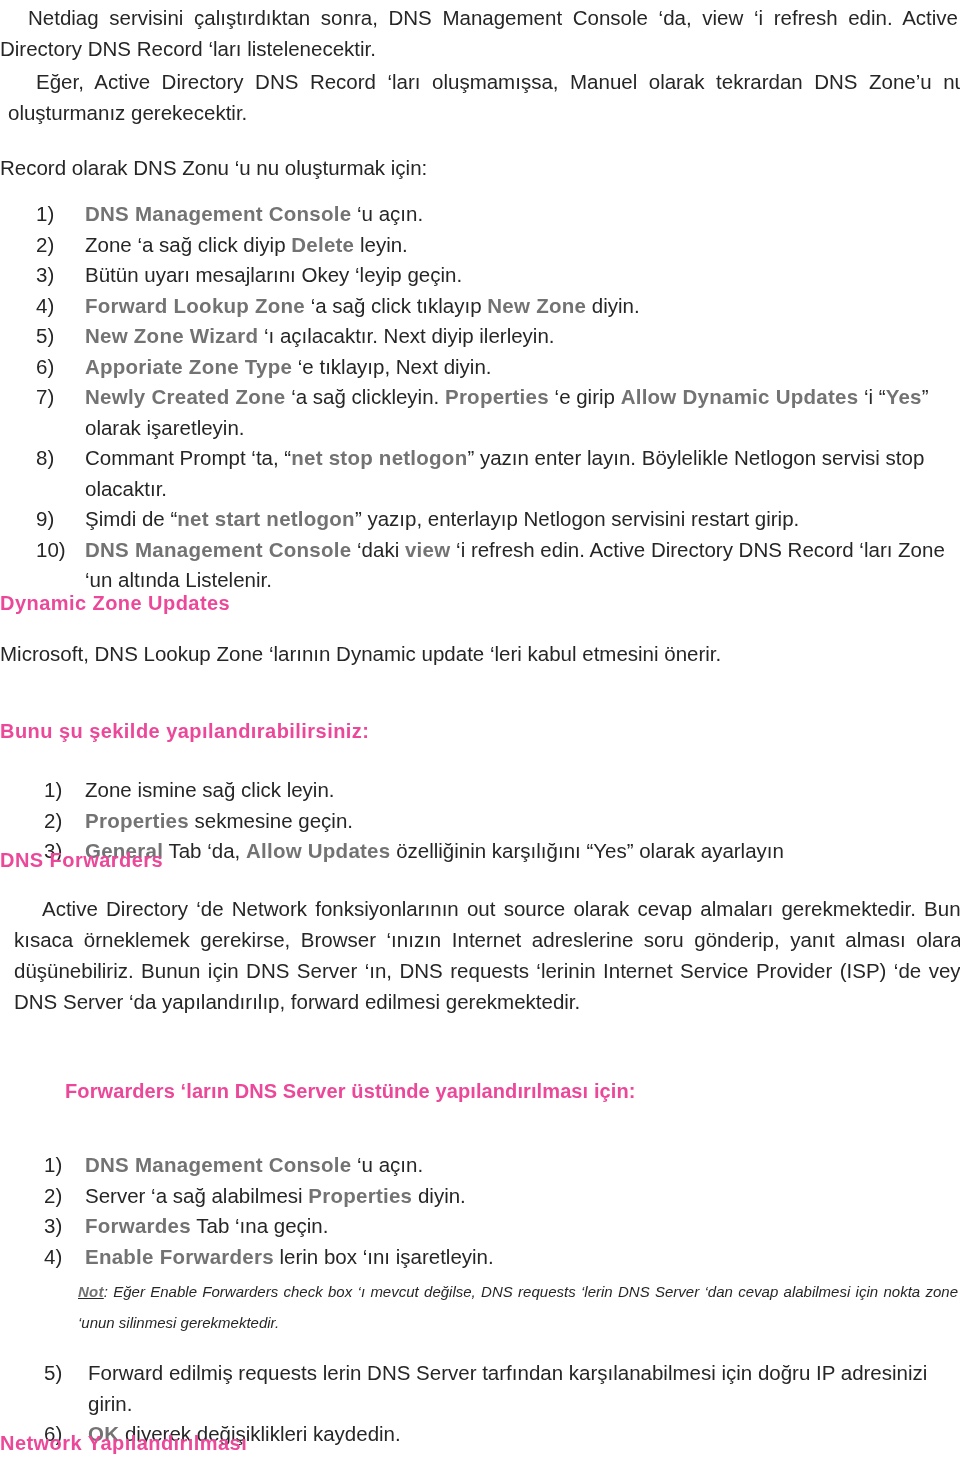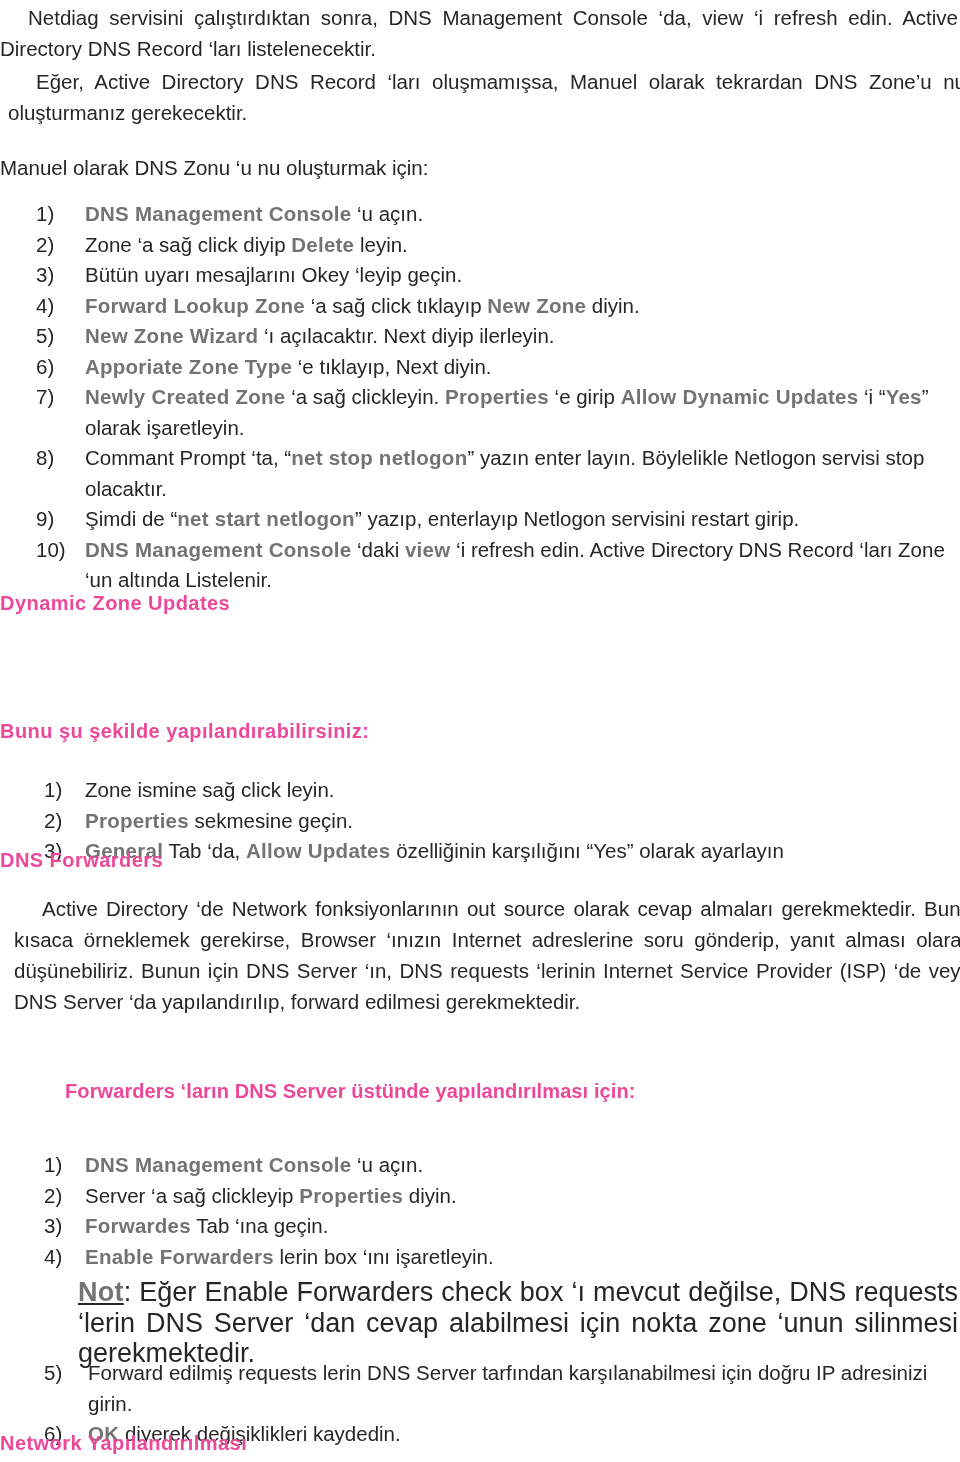--- a/index.html
+++ b/index.html
@@ -110,45 +110,46 @@
   #blk-list2    { left: 0px;   top: 775px;  width: 958px; }
   #blk-fwd-head { left: 0px;   top: 845px;  width: 500px; }
   #blk-fwd-para { left: 0px;   top: 893px;  width: 958px; margin-left: 14px; }
   #blk-fwd-sub  { left: 65px;  top: 1076px; width: 880px; }
   #blk-list3    { left: 0px;   top: 1150px; width: 958px; }
   #blk-not      { left: 78px;  top: 1277px; width: 880px; }
   #blk-list4    { left: 0px;   top: 1358px; width: 958px; }
   #blk-net-head { left: 0px;   top: 1428px; width: 600px; }
 
   .note {
-    font-size: 27px;
+    font-size: 15px;
     line-height: 30.5px;
     text-align: justify;
     text-justify: inter-word;
     margin: 0;
+    font-style: italic;
   }
 
   .numlist.last > li { padding-left: 88px; }
   .numlist.last > li > .num { left: 44px; }
 </style>
 </head>
 <body>
 
 <div class="page">
 
   <div class="blk" id="blk-intro1">
     <p class="para indent-first">Netdiag servisini çalıştırdıktan sonra, DNS Management Console ‘da, view ‘i refresh edin. Active Directory DNS Record ‘ları listelenecektir.</p>
   </div>
 
   <div class="blk" id="blk-intro2">
     <p class="para indent-first">Eğer, Active Directory DNS Record ‘ları oluşmamışsa, Manuel olarak tekrardan DNS Zone’u nu oluşturmanız gerekecektir.</p>
   </div>
 
   <div class="blk" id="blk-manuel">
-    <p class="para left">Manuel olarak DNS Zonu ‘u nu oluşturmak için:</p>
+    <p class="para left">Record olarak DNS Zonu ‘u nu oluşturmak için:</p>
   </div>
 
   <div class="blk" id="blk-list1">
     <ol class="numlist wide">
         <li><span class="num">1)</span><span><b>DNS Management Console</b><span> ‘u açın.</span></span></li>
         <li><span class="num">2)</span><span><span>Zone ‘a sağ click diyip </span><b>Delete</b><span> leyin.</span></span></li>
         <li><span class="num">3)</span><span><span>Bütün uyarı mesajlarını Okey ‘leyip geçin.</span></span></li>
         <li><span class="num">4)</span><span><b>Forward Lookup Zone</b><span> ‘a sağ click tıklayıp </span><b>New Zone</b><span> diyin.</span></span></li>
         <li><span class="num">5)</span><span><b>New Zone Wizard</b><span> ‘ı açılacaktır. Next diyip ilerleyin.</span></span></li>
         <li><span class="num">6)</span><span><b>Apporiate Zone Type</b><span> ‘e tıklayıp, Next diyin.</span></span></li>
@@ -156,20 +157,23 @@
         <li><span class="num">8)</span><span><span>Commant Prompt ‘ta, “</span><b>net stop netlogon</b><span>” yazın enter layın. Böylelikle Netlogon servisi stop olacaktır.</span></span></li>
         <li><span class="num">9)</span><span><span>Şimdi de “</span><b>net start netlogon</b><span>” yazıp, enterlayıp Netlogon servisini restart girip.</span></span></li>
         <li><span class="num">10)</span><span><b>DNS Management Console</b><span> ‘daki </span><b>view</b><span> ‘i refresh edin. Active Directory DNS Record ‘ları Zone ‘un altında Listelenir.</span></span></li>
       </ol>
   </div>
 
   <div class="blk" id="blk-dzu-head">
     <p class="heading spaced">Dynamic Zone Updates</p>
   </div>
 
+  <div class="blk" id="blk-dzu-para">
+    <p class="para left">Microsoft, DNS Lookup Zone ‘larının Dynamic update ‘leri kabul etmesini önerir.</p>
+  </div>
 
   <div class="blk" id="blk-bunu">
     <p class="heading spaced">Bunu şu şekilde yapılandırabilirsiniz:</p>
   </div>
 
   <div class="blk" id="blk-list2">
     <ol class="numlist tight">
         <li><span class="num">1)</span><span><span>Zone ismine sağ click leyin.</span></span></li>
         <li><span class="num">2)</span><span><b>Properties</b><span> sekmesine geçin.</span></span></li>
         <li><span class="num">3)</span><span><b>General</b><span> Tab ‘da, </span><b>Allow Updates</b><span> özelliğinin karşılığını “Yes” olarak ayarlayın</span></span></li>
@@ -184,21 +188,21 @@
     <p class="para indent-first">Active Directory ‘de Network fonksiyonlarının out source olarak cevap almaları gerekmektedir. Bunu kısaca örneklemek gerekirse, Browser ‘ınızın Internet adreslerine soru gönderip, yanıt alması olarak düşünebiliriz. Bunun için DNS Server ‘ın, DNS requests ‘lerinin Internet Service Provider (ISP) ‘de veya DNS Server ‘da yapılandırılıp, forward edilmesi gerekmektedir.</p>
   </div>
 
   <div class="blk" id="blk-fwd-sub">
     <p class="heading">Forwarders ‘ların DNS Server üstünde yapılandırılması için:</p>
   </div>
 
   <div class="blk" id="blk-list3">
     <ol class="numlist tight">
         <li><span class="num">1)</span><span><b>DNS Management Console</b><span> ‘u açın.</span></span></li>
-        <li><span class="num">2)</span><span><span>Server ‘a sağ clickleyip </span><b>Properties</b><span> diyin.</span></span></li>
+        <li><span class="num">2)</span><span><span>Server ‘a sağ alabilmesi </span><b>Properties</b><span> diyin.</span></span></li>
         <li><span class="num">3)</span><span><b>Forwardes</b><span> Tab ‘ına geçin.</span></span></li>
         <li><span class="num">4)</span><span><b>Enable Forwarders</b><span> lerin box ‘ını işaretleyin.</span></span></li>
       </ol>
   </div>
 
   <div class="blk" id="blk-not">
     <p class="note"><u><b>Not</b></u><span>: Eğer Enable Forwarders check box ‘ı mevcut değilse, DNS requests ‘lerin DNS Server ‘dan cevap alabilmesi için nokta zone ‘unun silinmesi gerekmektedir.</span></p>
   </div>
 
   <div class="blk" id="blk-list4">

